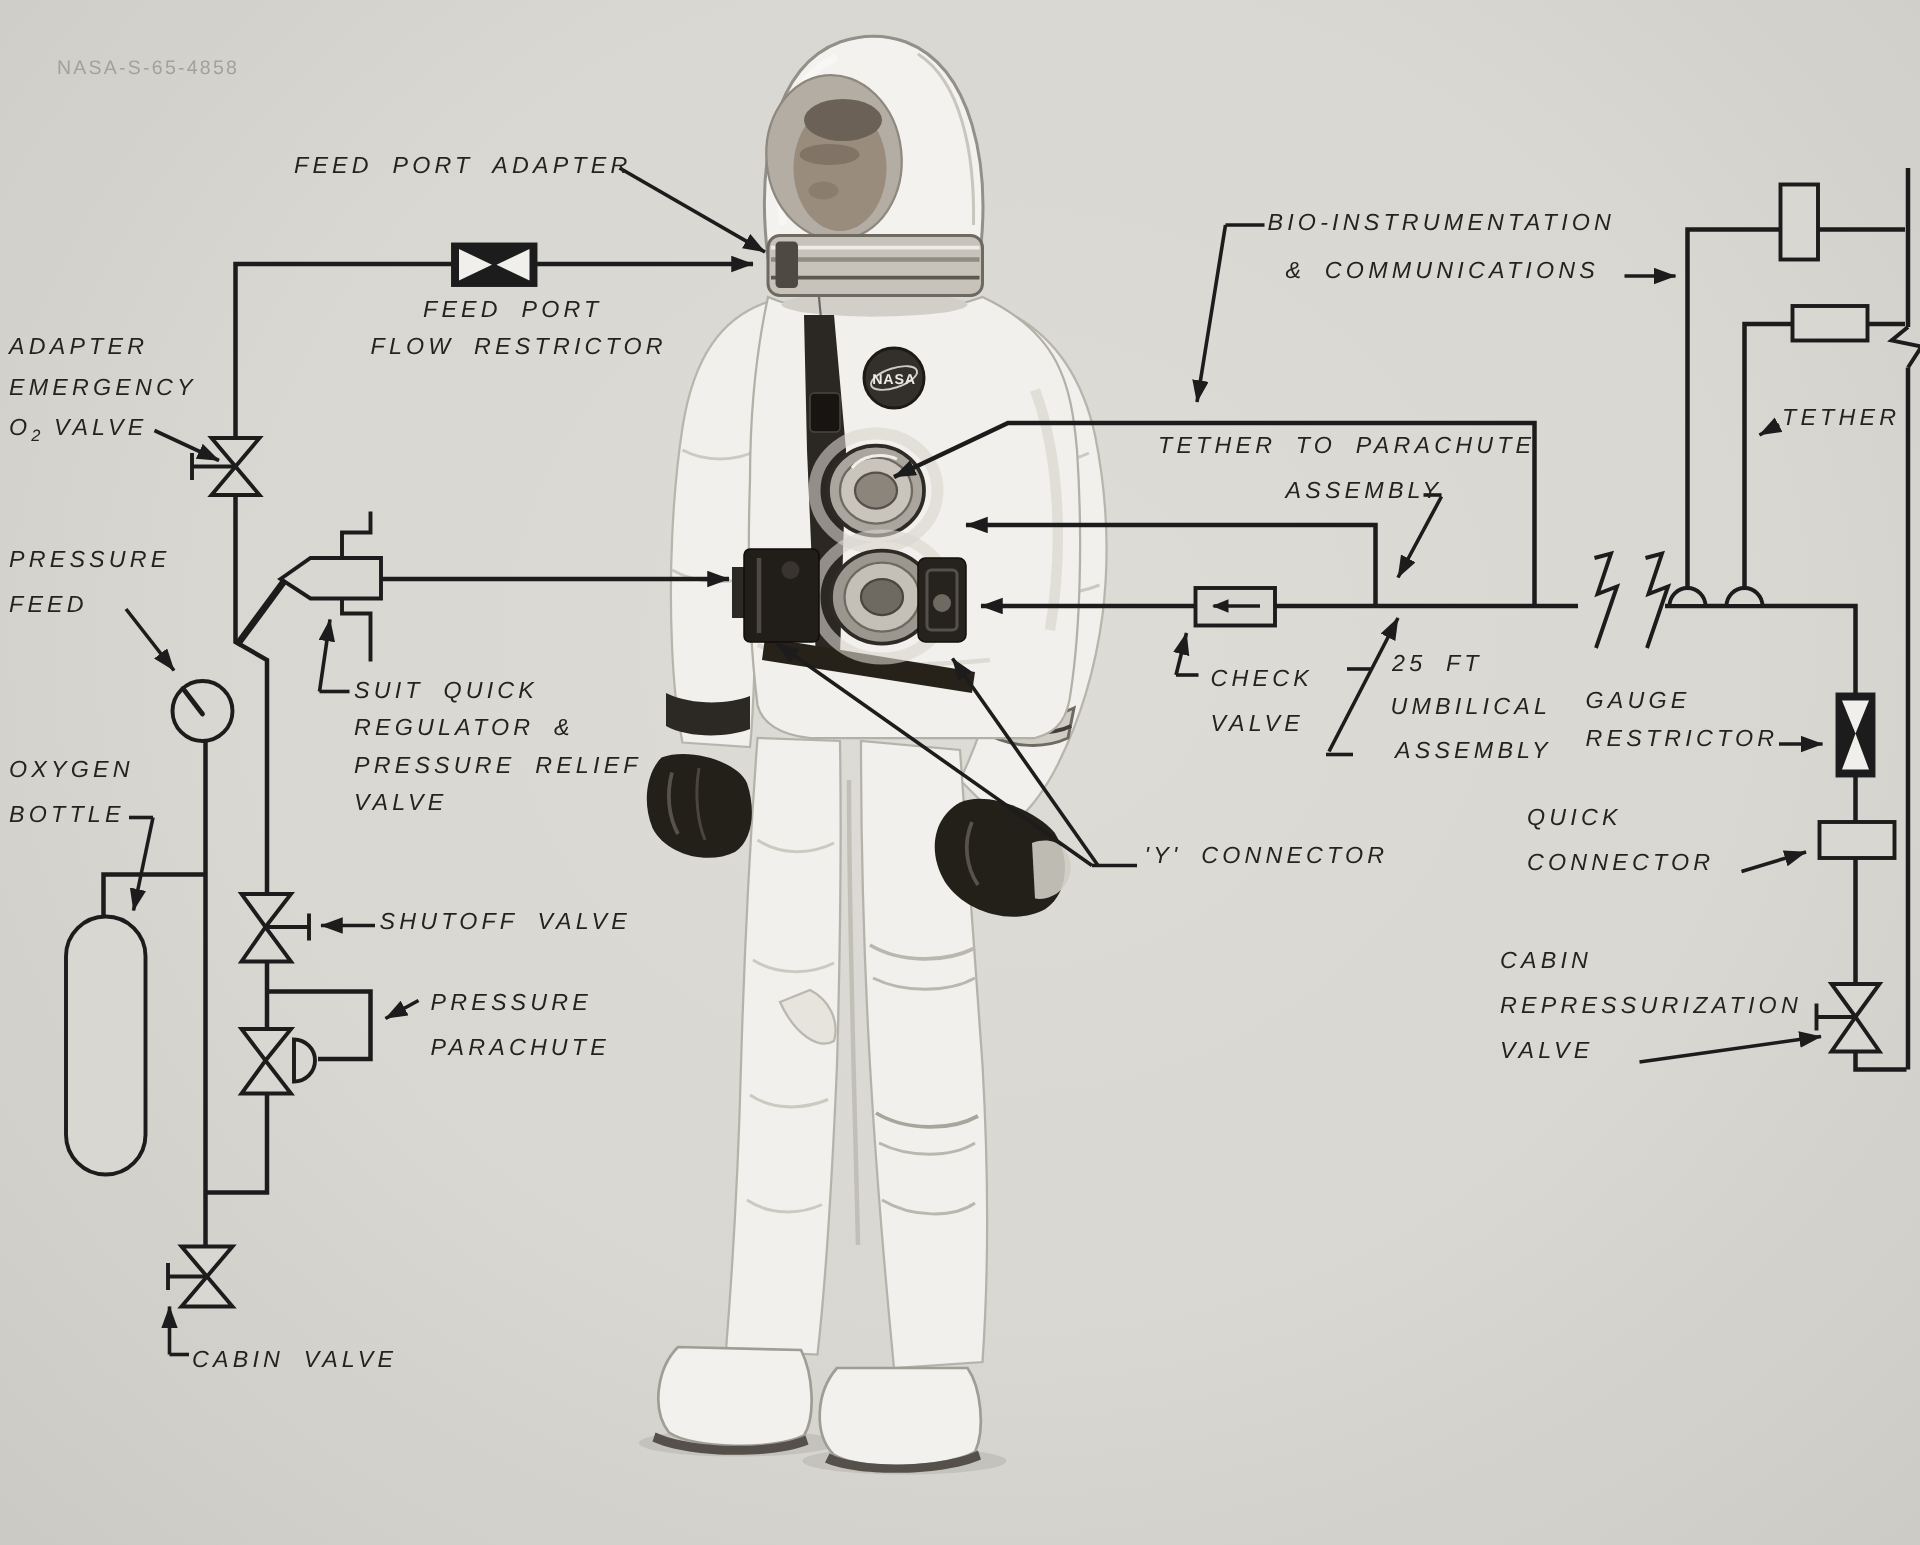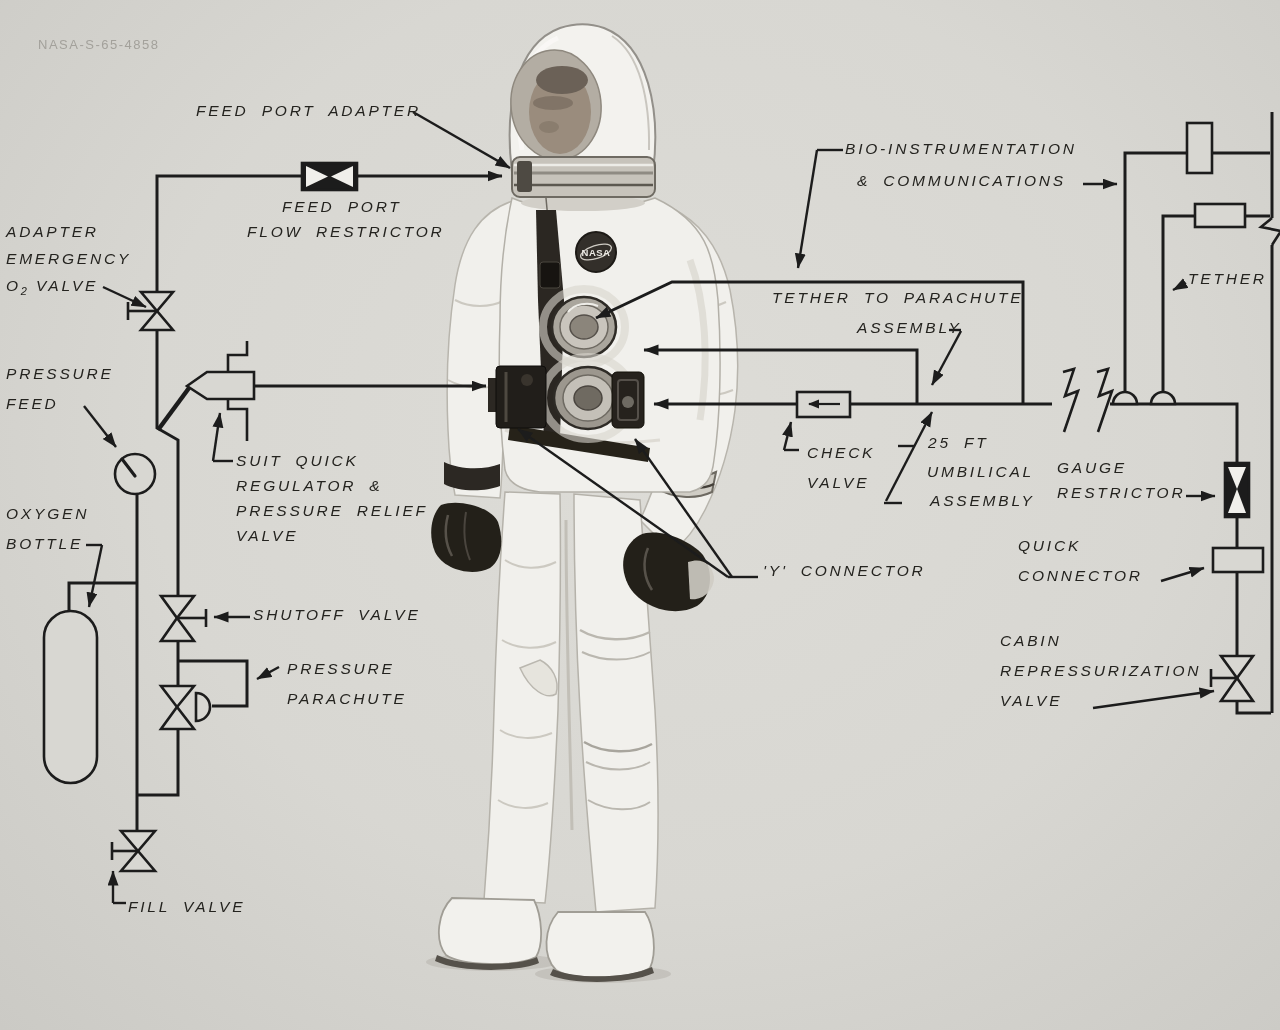--- a/index.html
+++ b/index.html
@@ -309,21 +309,21 @@
   <div class="lbl" style="left:236px;top:452px">SUIT QUICK</div>
   <div class="lbl" style="left:236px;top:477px">REGULATOR &amp;</div>
   <div class="lbl" style="left:236px;top:502px">PRESSURE RELIEF</div>
   <div class="lbl" style="left:236px;top:527px">VALVE</div>
 
   <div class="lbl" style="left:253px;top:606px">SHUTOFF VALVE</div>
 
   <div class="lbl" style="left:287px;top:660px">PRESSURE</div>
   <div class="lbl" style="left:287px;top:690px">PARACHUTE</div>
 
-  <div class="lbl" style="left:128px;top:898px">FILL VALVE</div>
+  <div class="lbl" style="left:128px;top:898px">CABIN VALVE</div>
 
   <div class="lbl" style="left:845px;top:140px">BIO-INSTRUMENTATION</div>
   <div class="lbl" style="left:857px;top:172px">&amp; COMMUNICATIONS</div>
 
   <div class="lbl" style="left:772px;top:289px">TETHER TO PARACHUTE</div>
   <div class="lbl" style="left:857px;top:319px">ASSEMBLY</div>
 
   <div class="lbl" style="left:1188px;top:270px">TETHER</div>
 
   <div class="lbl" style="left:807px;top:444px">CHECK</div>

